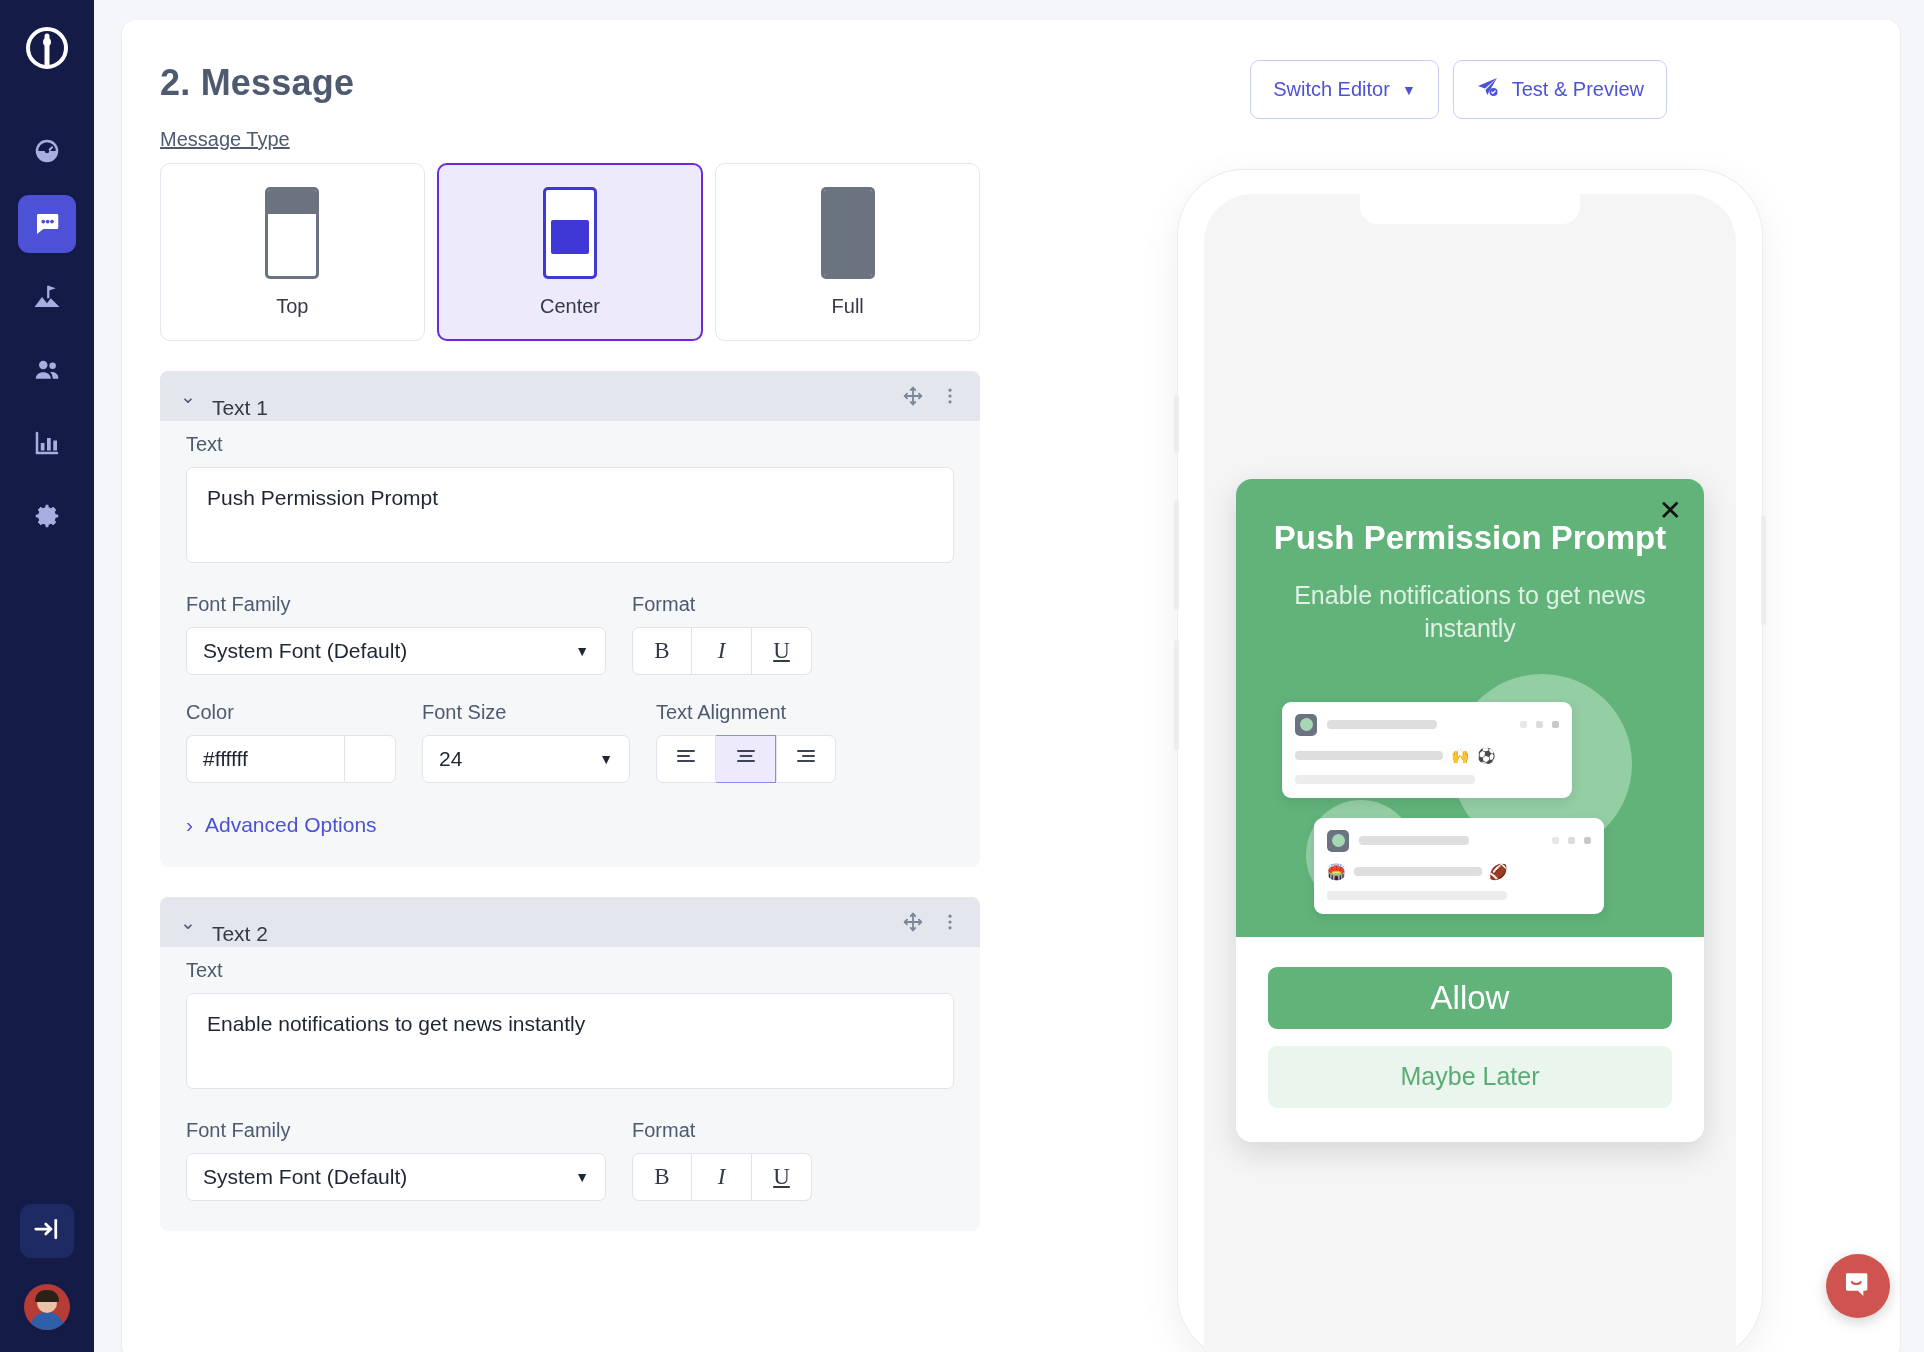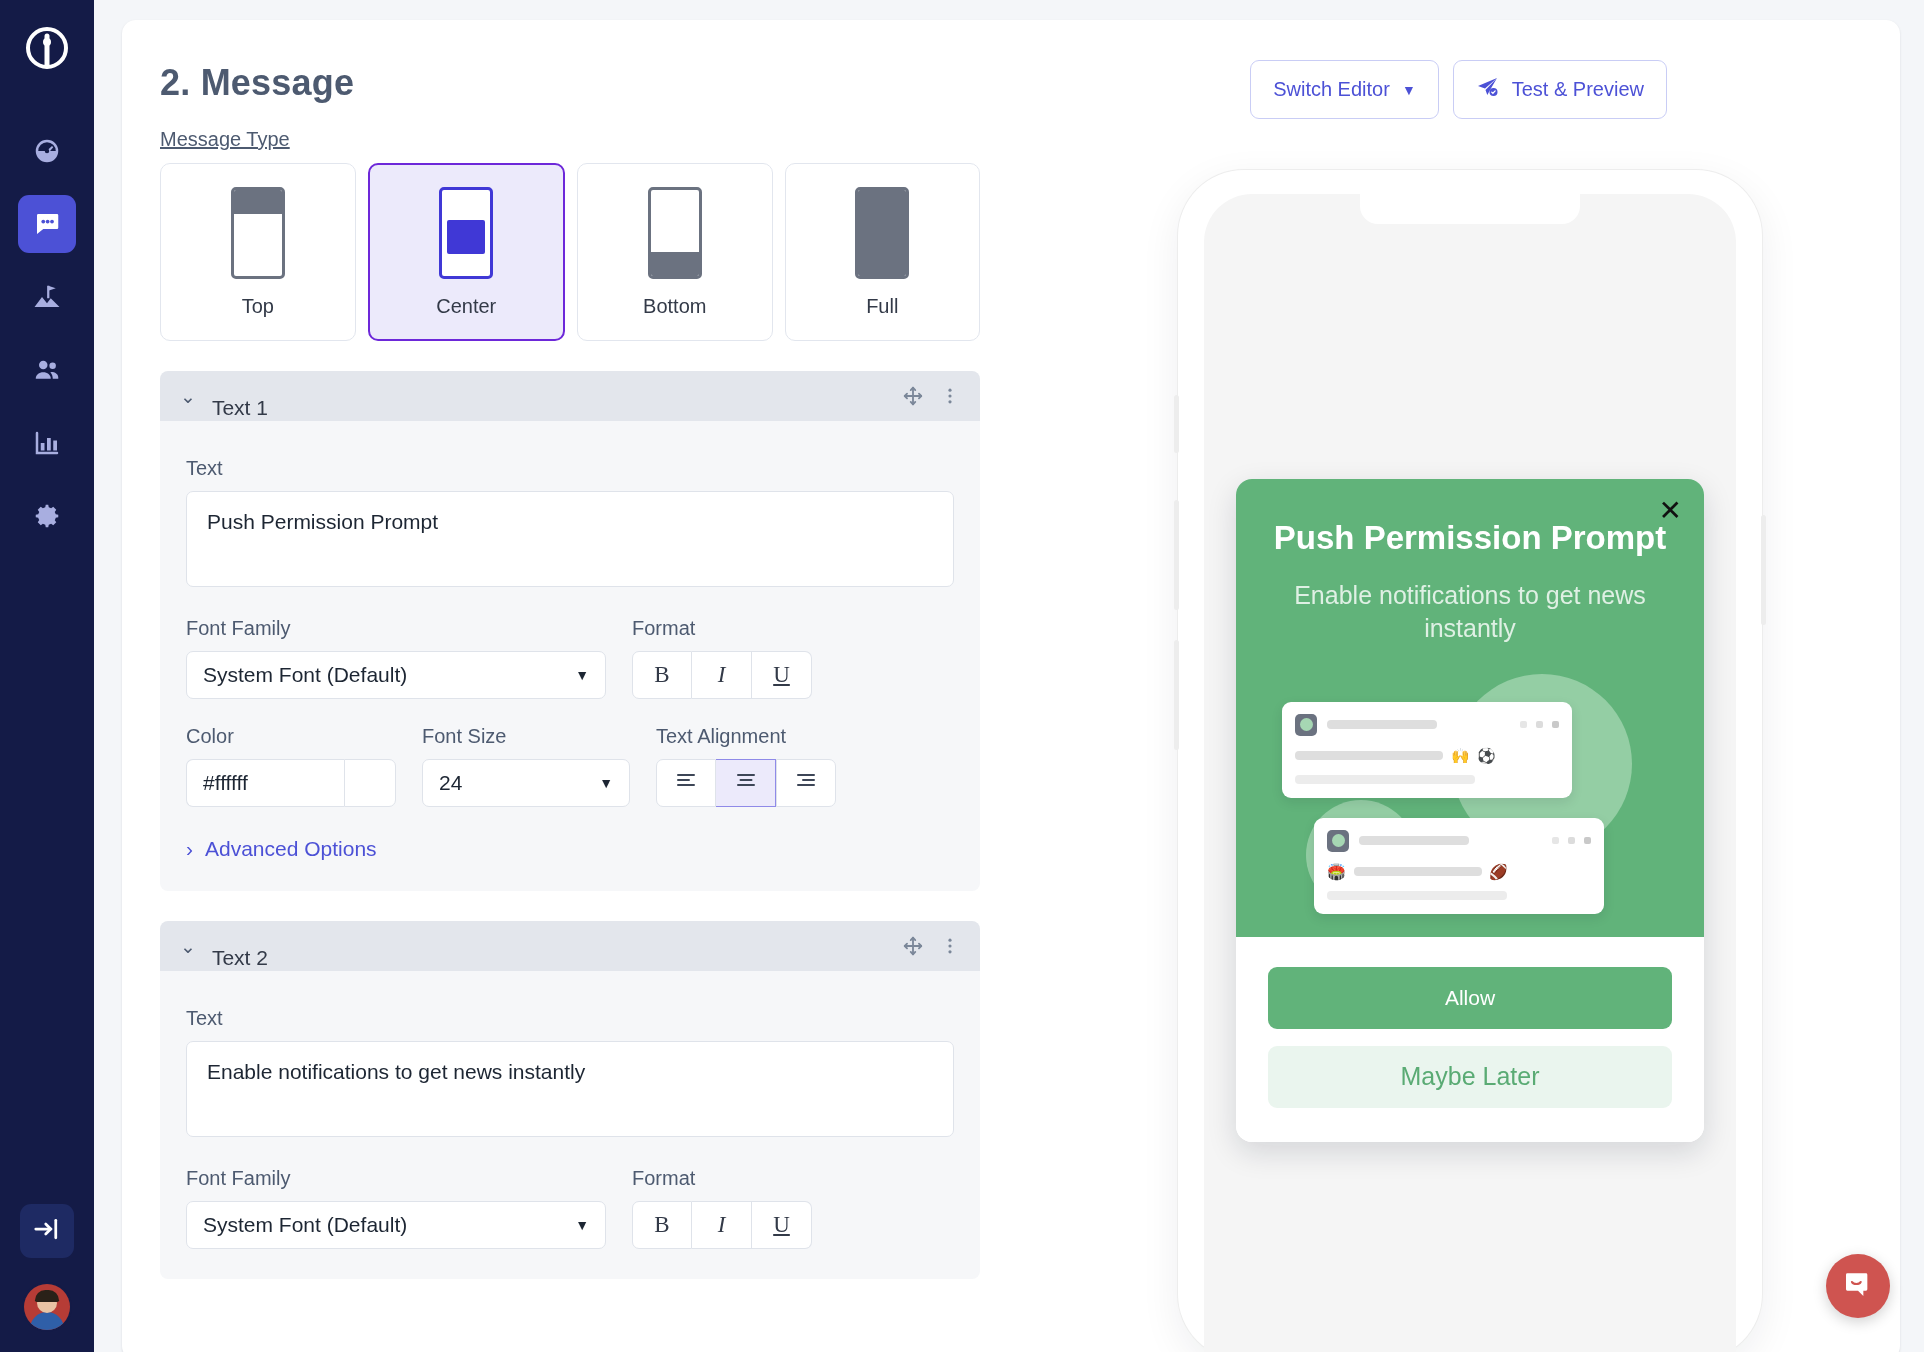--- a/index.html
+++ b/index.html
@@ -106,21 +106,21 @@
 
   
   .panel { width: 820px; margin-top: 30px; border-radius: 8px; overflow: hidden; }
   .panel-head {
     background: #e3e6ec; height: 50px; display: flex; align-items: center;
     padding: 0 20px; gap: 16px;
   }
   .panel-head .chev { color: #4d5a70; font-size: 19px; }
   .panel-head .ptitle { font-size: 21px; color: #333a48; flex: 1; margin-top: 23px; }
   .panel-head .tool { color: #7b8799; cursor: pointer; display:flex; align-items:center; }
-  .panel-body { background: #f6f7f9; padding: 36px 26px 30px; }
+  .panel-body { background: #f6f7f9; padding: 12px 26px 30px; }
   .sub-label { font-size: 20px; color: #4d5a70; margin-bottom: 11px; }
   .textarea {
     width: 100%; height: 96px; background: #fff; border: 1px solid #dfe3ea;
     border-radius: 7px; padding: 18px 20px; font-size: 21px; color: #1d2633;
     font-family: "Liberation Sans", sans-serif; resize: none;
   }
   .row { display: flex; gap: 26px; margin-top: 26px; }
   .col-font { width: 420px; }
   .col-color { width: 210px; }
   .col-size { width: 208px; }
@@ -213,21 +213,21 @@
   .nc-dots { margin-left: auto; display: flex; gap: 9px; align-items: center; }
   .nc-dots i { width: 7px; height: 7px; border-radius: 2px; background: #e6e6e6; display:block; }
   .nc-dots i:nth-child(2){ background:#dcdcdc; }
   .nc-dots i:nth-child(3){ background:#c9c9c9; }
   .nc-line { display: flex; align-items: center; gap: 8px; margin-top: 12px; }
   .emoji { font-size: 15px; line-height: 1; }
   .modal-actions { background: #fff; padding: 30px 32px 34px; }
   .btn-allow {
     height: 62px; background: #61b37a; color: #fff; border-radius: 9px;
     display: flex; align-items: center; justify-content: center;
-    font-size: 21px; cursor: pointer;
+    font-size: 33px; cursor: pointer;
   }
   .btn-later {
     height: 62px; background: #eaf5ee; color: #5aab74; border-radius: 9px;
     display: flex; align-items: center; justify-content: center;
     font-size: 25px; cursor: pointer; margin-top: 17px;
   }
 
   .intercom {
     position: absolute; right: 34px; bottom: 34px;
     width: 64px; height: 64px; border-radius: 50%; background: #cf5450;
@@ -356,26 +356,20 @@
             <div class="phone-glyph g-top">
                 <div class="bar"></div>
               </div>
             <div class="label">Top</div>
           </div>
           <div class="type-card selected">
             <div class="phone-glyph g-center">
                 <div class="bar"></div>
               </div>
             <div class="label">Center</div>
-          </div>
-          <div class="type-card">
-            <div class="phone-glyph g-bottom">
-                <div class="bar"></div>
-              </div>
-            <div class="label">Bottom</div>
           </div>
           <div class="type-card">
             <div class="phone-glyph g-full">
                 <div class="bar"></div>
               </div>
             <div class="label">Full</div>
           </div>
         </div>
 
         <div class="panel">

